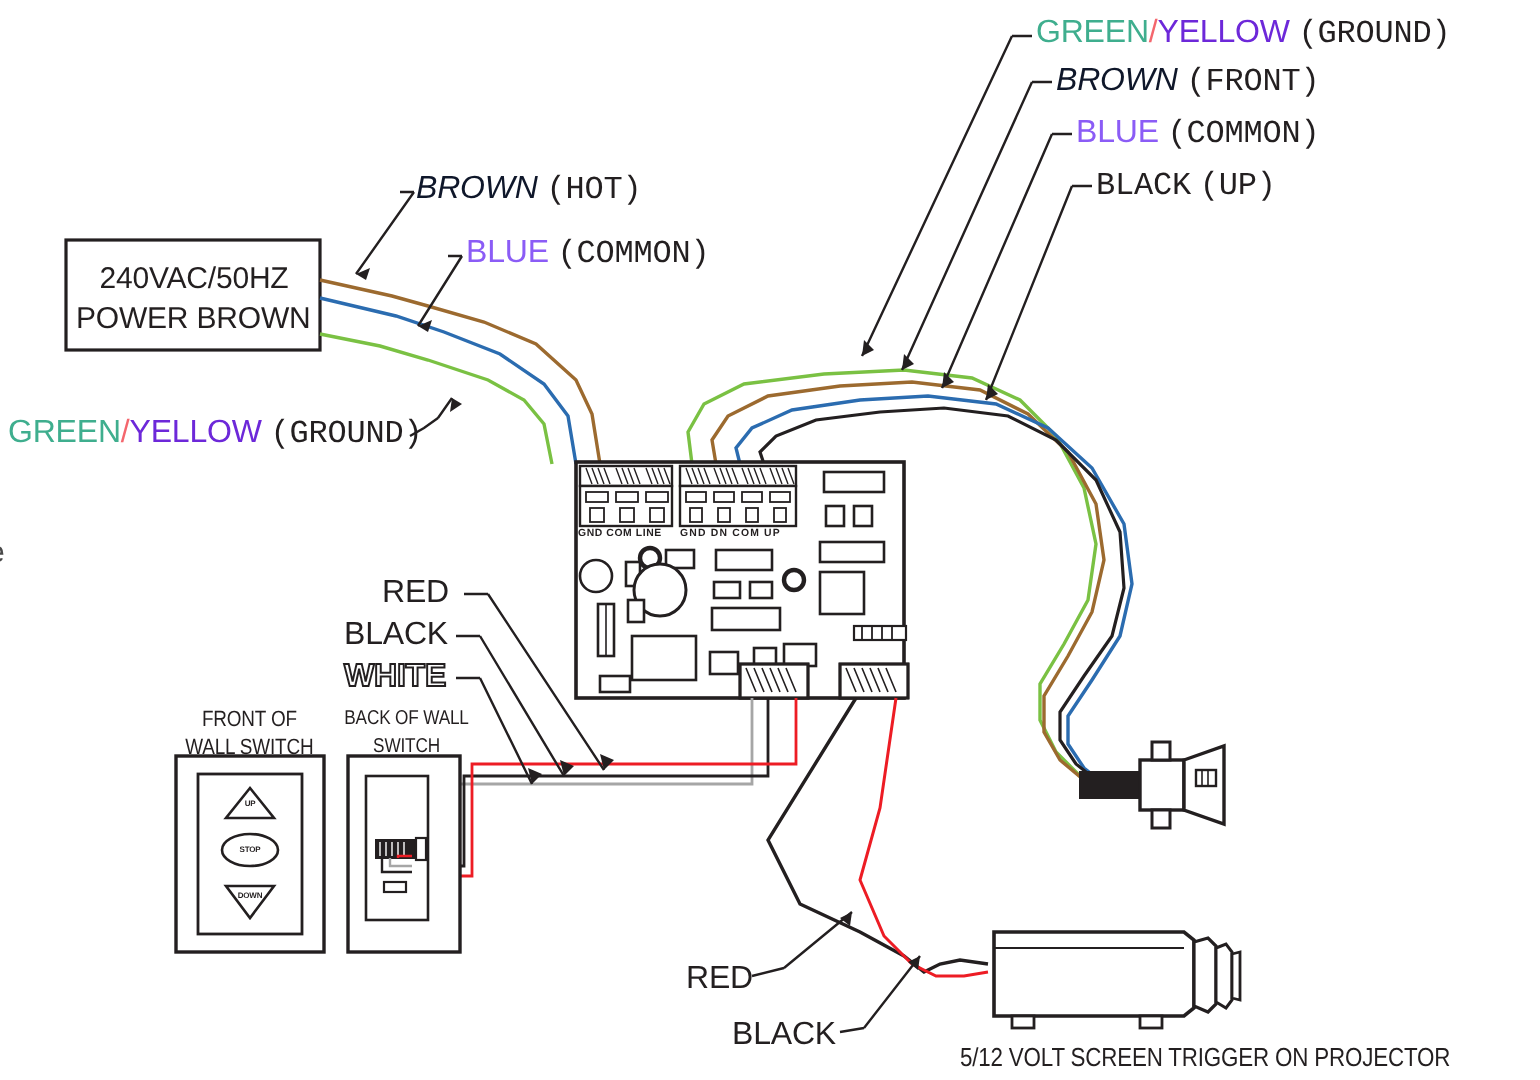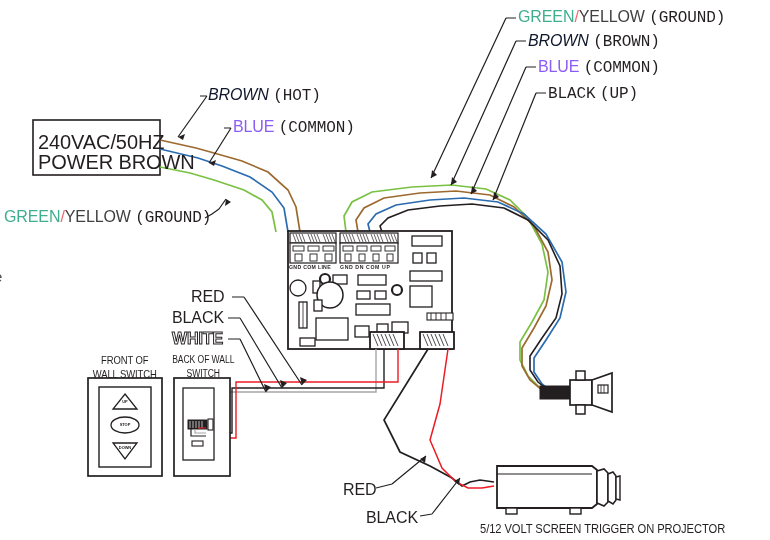--- a/index.html
+++ b/index.html
@@ -3,27 +3,27 @@
 <meta charset="utf-8">
 <style>
   html,body{margin:0;padding:0;background:#ffffff;}
   body{width:770px;height:540px;overflow:hidden;
        font-family:"Liberation Sans",sans-serif;color:#231f20;}
   #stage{position:relative;width:770px;height:540px;}
   svg#diagram{position:absolute;left:0;top:0;width:770px;height:540px;}
   .lbl{position:absolute;white-space:nowrap;font-family:"Liberation Sans",sans-serif;
        color:#231f20;letter-spacing:-0.1px;}
   .lbl .c-green{color:#3fae8e;margin-top:28px;}
-  .lbl .c-yellow{color:#404040;}
+  .lbl .c-yellow{color:#6d28d9;}
   .lbl .c-brown{color:#0f172a;font-style:italic;}
   .lbl .c-blue{color:#8b5cf6;}
   .lbl .c-black{color:#231f20;font-family:Liberation Mono, monospace;}
   .lbl .c-slash{color:#f4666d;}
   .sz16{font-size:16px;}
-  .sz15{font-size:20px;}
+  .sz15{font-size:15px;}
   .sz13{font-size:13px;}
   .sz11{font-size:11px;}
   .sz10{font-size:10px;}
   .sz5{font-size:5.2px;font-weight:bold;letter-spacing:-0.2px;}
   .sz4{font-size:4px;font-weight:bold;}
   .cond{transform:scaleX(.86);transform-origin:left center;}
   .ctr{text-align:center;}
   .bold{font-weight:bold;}
   .edgeclip{position:absolute;left:-6px;top:268px;font-size:15px;color:#4a4a4a;}
 </style>
@@ -287,21 +287,21 @@
   <span class="c-green">GREEN</span><span class="c-slash">/</span><span class="c-yellow">YELLOW</span>
   <span class="c-black">(GROUND)</span>
 </div>
 
 <div class="lbl sz16" style="left:518px;top:8px;">
   <span class="c-green">GREEN</span><span class="c-slash">/</span><span class="c-yellow">YELLOW</span>
   <span class="c-black">(GROUND)</span>
 </div>
 <div class="lbl sz16" style="left:528px;top:32px;">
   <span class="c-brown">BROWN</span>
-  <span class="c-black">(BROWN)</span>
+  <span class="c-black">(FRONT)</span>
 </div>
 <div class="lbl sz16" style="left:538px;top:58px;">
   <span class="c-blue">BLUE</span>
   <span class="c-black">(COMMON)</span>
 </div>
 <div class="lbl sz16" style="left:548px;top:84px;">
   <span class="c-black">BLACK</span>
   <span class="c-black">(UP)</span>
 </div>
 

